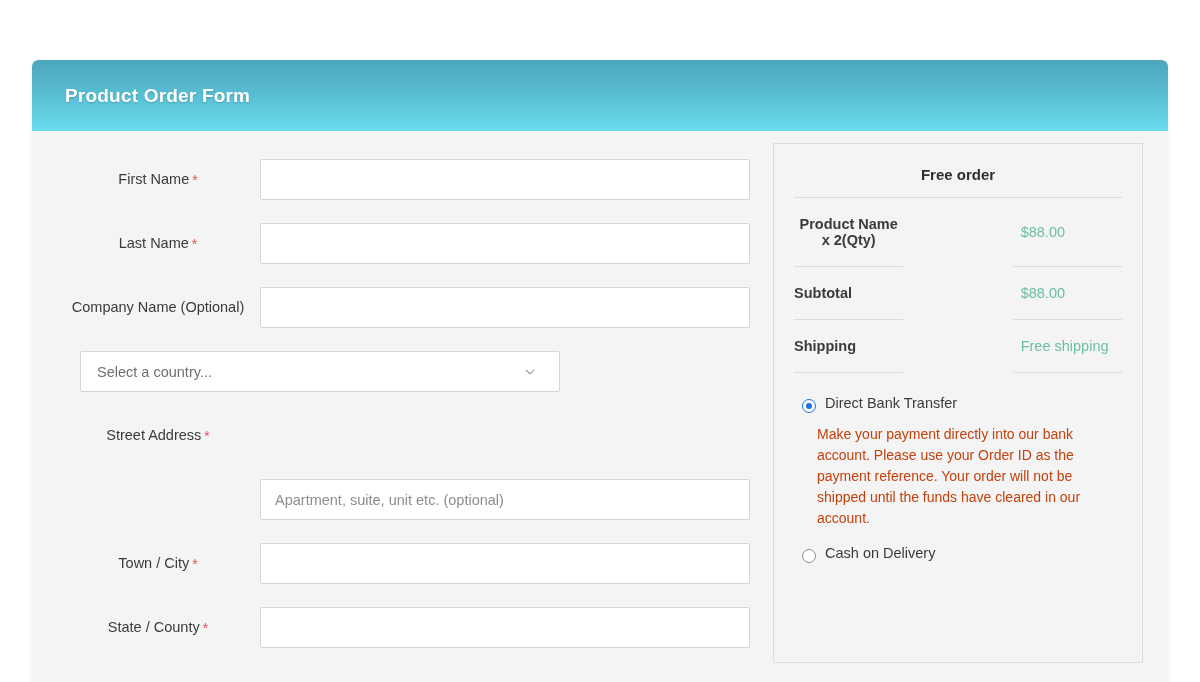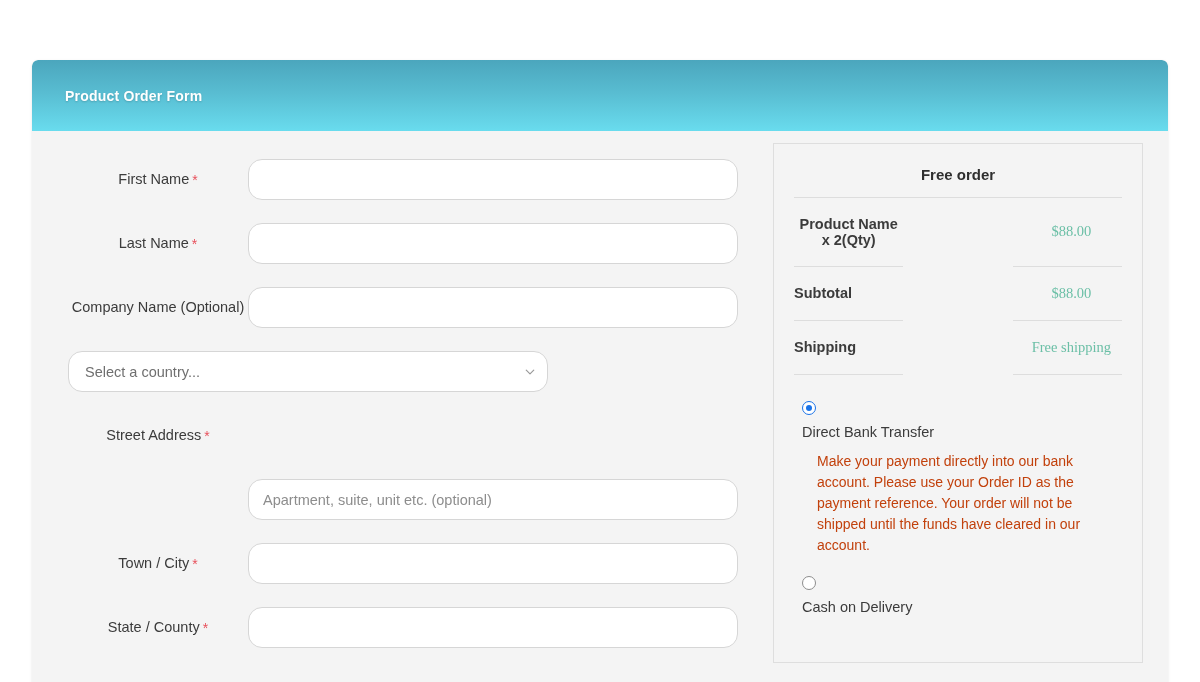--- a/index.html
+++ b/index.html
@@ -32,21 +32,21 @@
   .card-header {
     height: 71px;
     background: linear-gradient(to bottom, #4ba6bd 0%, #58bcd1 45%, #69dcee 100%);
     border-radius: 6px 6px 0 0;
     display: flex;
     align-items: center;
     padding-left: 33px;
   }
   .card-title {
     color: #ffffff;
-    font-size: 14px;
+    font-size: 19px;
     font-weight: bold;
     letter-spacing: 0.2px;
     text-shadow: 0 1px 2px rgba(0,0,0,0.18);
   }
 
   .card-body {
     display: flex;
     padding: 0;
     height: 569px;
   }
@@ -81,26 +81,27 @@
     vertical-align: -1px;
   }
 
   .field-cell { flex: none; width: 490px; }
 
   input.txt, select.sel {
     width: 490px;
     height: 41px;
     background: #ffffff;
     border: 1px solid #d6d6d6;
-    border-radius: 14px;
+    border-radius: 2px;
     padding: 0 14px;
     font-family: "Liberation Sans", sans-serif;
     font-size: 14.5px;
     color: #3b3b3b;
     outline: none;
+    margin-left: 12px;
   }
   input.txt::placeholder { color: #8d8d8d; }
 
   .select-wrap { position: relative; width: 490px; }
   select.sel {
     width: 480px;
     appearance: none;
     -webkit-appearance: none;
     color: #6f6f6f;
     padding-left: 16px;
@@ -149,34 +150,32 @@
     font-size: 14.5px;
     color: #3b3b3b;
     vertical-align: middle;
   }
   table.order-table td.name { width: 57%; font-weight: normal; }
   table.order-table tr.row-prod td.name { font-weight: bold; text-align: center; }
   table.order-table tr.row-sub td.name { font-weight: bold; }
   table.order-table tr.row-ship td.name { font-weight: bold; margin-left: 25px; }
   table.order-table td.val {
     width: 43%;
-    text-align: center;
+    text-align: left;
     color: #6bbfa6;
     padding-left: 8px;
-    font-family: Liberation Serif, serif;
   }
   .cellspacer { width: 10px; border-bottom: none !important; }
 
   
   .payments { margin-top: 22px; padding: 0 8px 0 8px; }
   .pay-option {
     display: flex;
     align-items: flex-start;
     gap: 9px;
-    flex-direction: column;
   }
   .radio {
     width: 14px; height: 14px;
     border-radius: 50%;
     border: 1px solid #8d8d8d;
     background: #ffffff;
     flex: none;
     margin-top: 4px;
     position: relative;
   }

